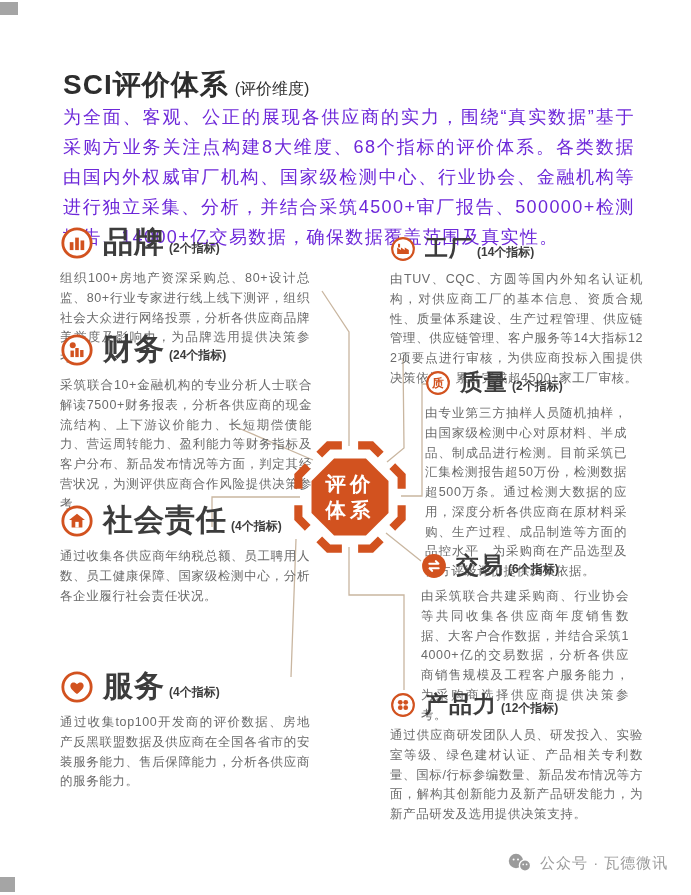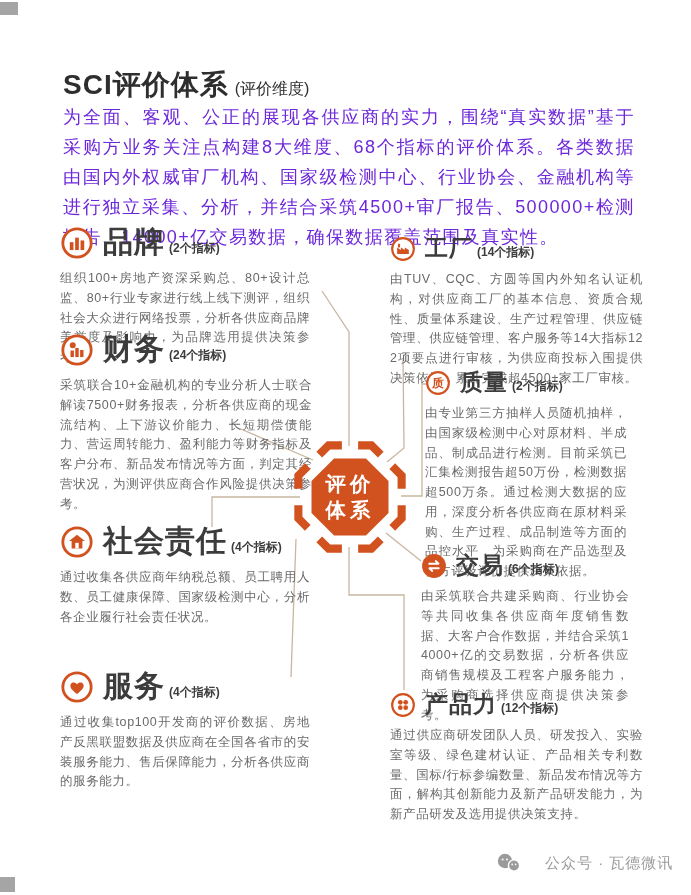--- a/index.html
+++ b/index.html
@@ -39,29 +39,29 @@
   .sec-title-wrap{display:flex;align-items:baseline;gap:4px;}
   .sec-title{font-weight:bold;color:var(--title-text);letter-spacing:1px;}
   .col-left .sec-title{font-size:30px;}
   .col-right .sec-title{font-size:23px;}
   .sec-count{font-size:12px;font-weight:bold;color:var(--title-text);}
   .sec-body{margin-top:6px;font-size:12.5px;line-height:1.58;letter-spacing:0.6px;
             color:var(--body-text);text-align:justify;word-break:break-all;}
 
   #sec-brand   {left:60px; top:222px;width:250px;}
   #sec-finance {left:60px; top:329px;width:252px;}
-  #sec-social  {left:60px; top:521px;width:250px;}
+  #sec-social  {left:60px; top:500px;width:250px;}
   #sec-service {left:60px; top:666px;width:250px;}
   #sec-factory {left:390px;top:233px;width:253px;}
   #sec-quality {left:425px;top:367px;width:202px;}
   #sec-exchange{left:421px;top:550px;width:208px;}
   #sec-product {left:390px;top:689px;width:253px;}
 
   
-  #footer{position:absolute;left:496px;top:852px;display:flex;align-items:center;gap:23px;z-index:2;justify-content:flex-end;}
+  #footer{position:absolute;left:507px;top:852px;display:flex;align-items:center;gap:7px;z-index:2;justify-content:flex-end;}
   #footer-label{font-size:15px;color:var(--footer-text);letter-spacing:1px;}
 
   .icon-ring{fill:#fff;stroke:var(--accent);stroke-width:2;}
   .icon-fill{fill:var(--accent);}
 </style>
 </head>
 <body>
 
 <div id="page">
 

